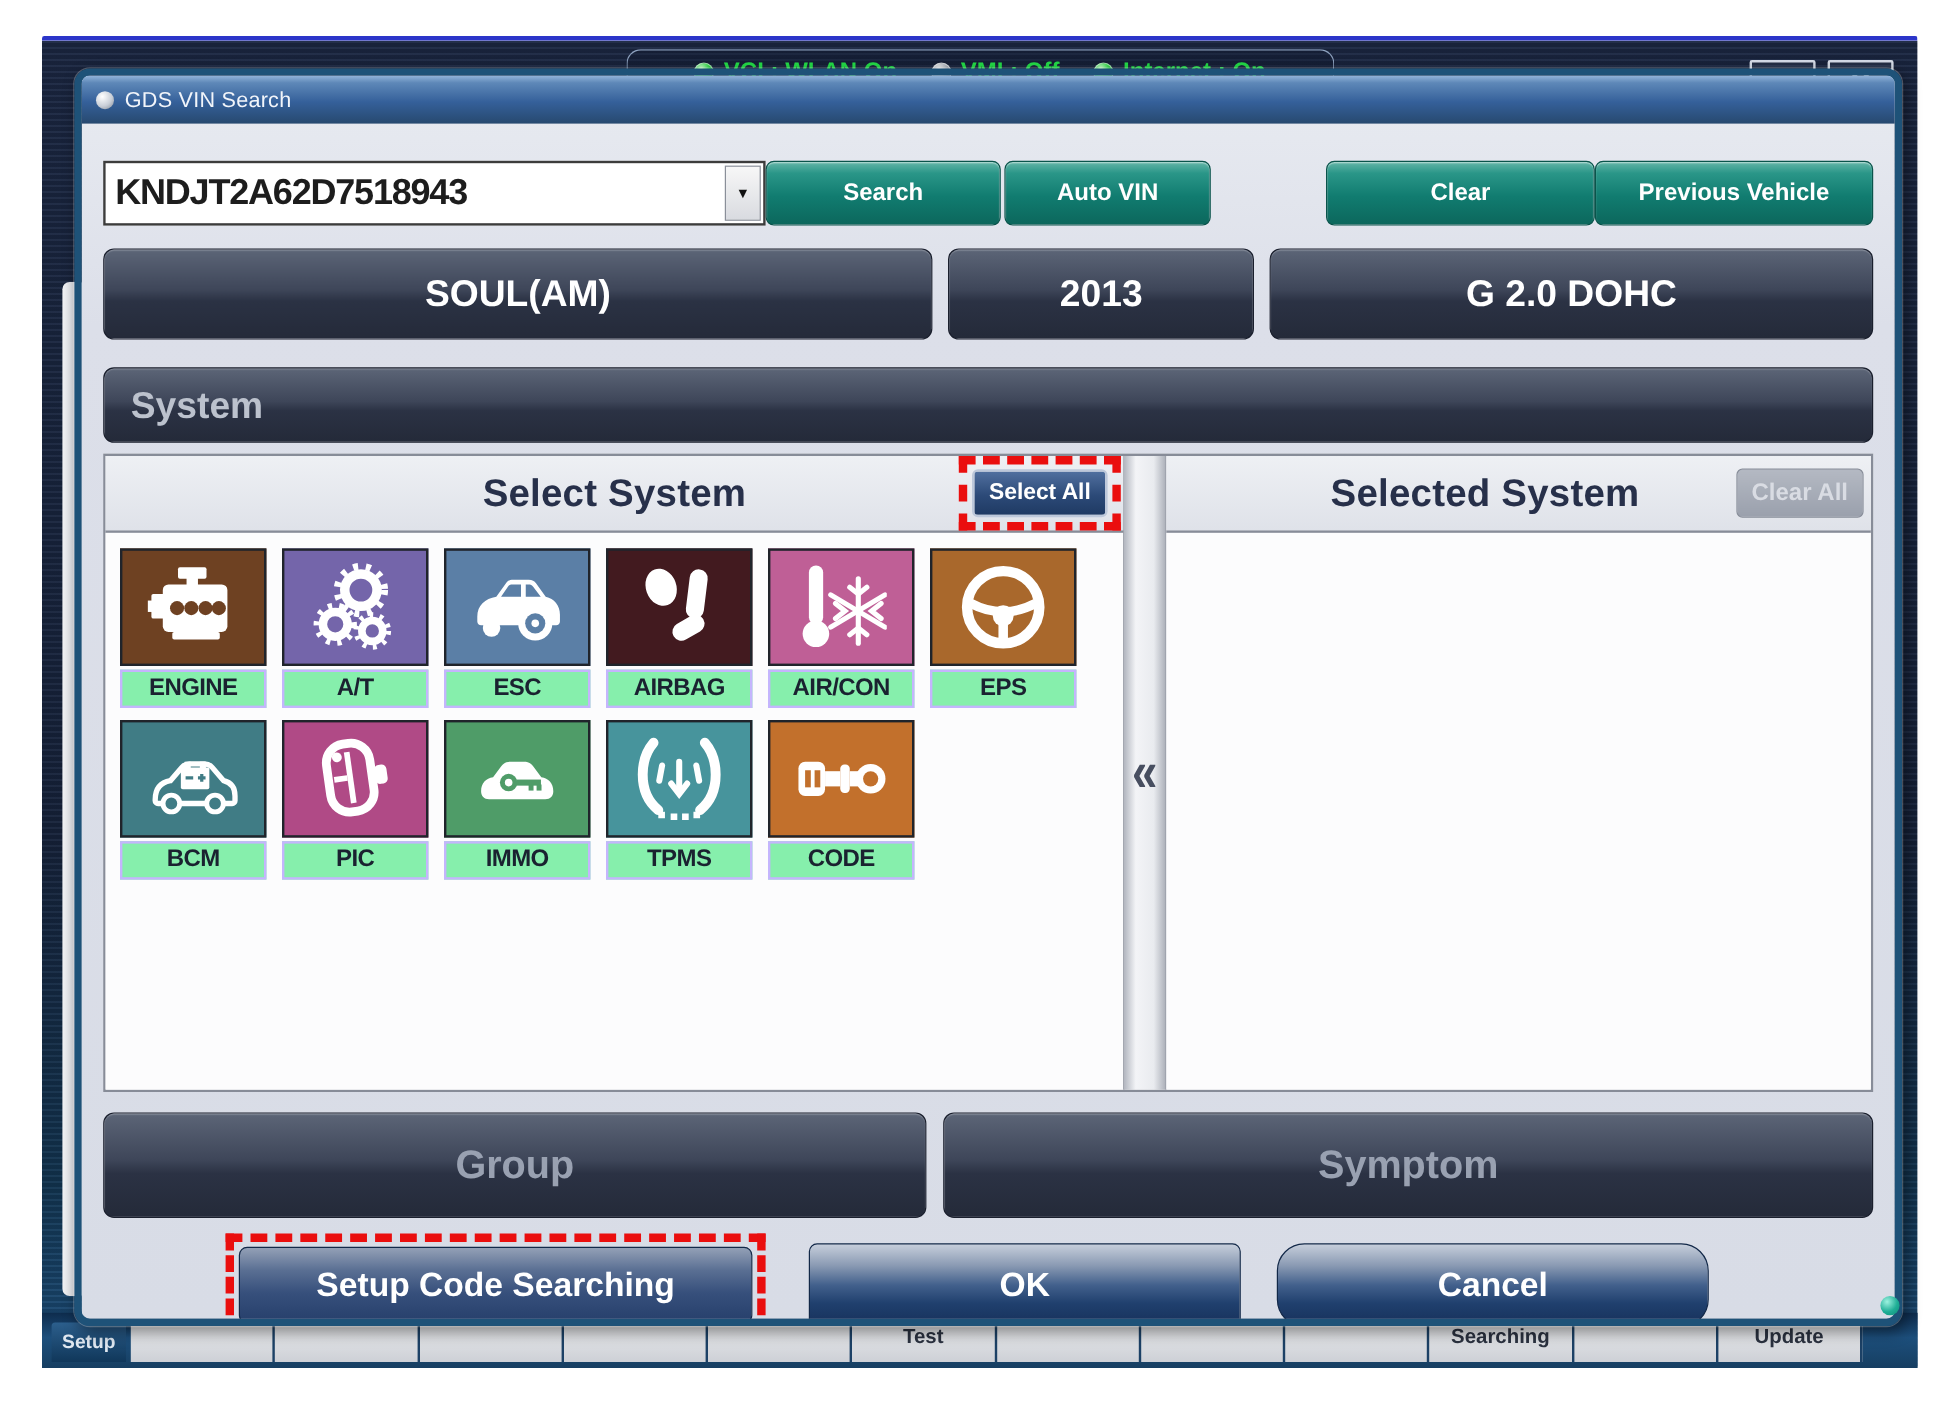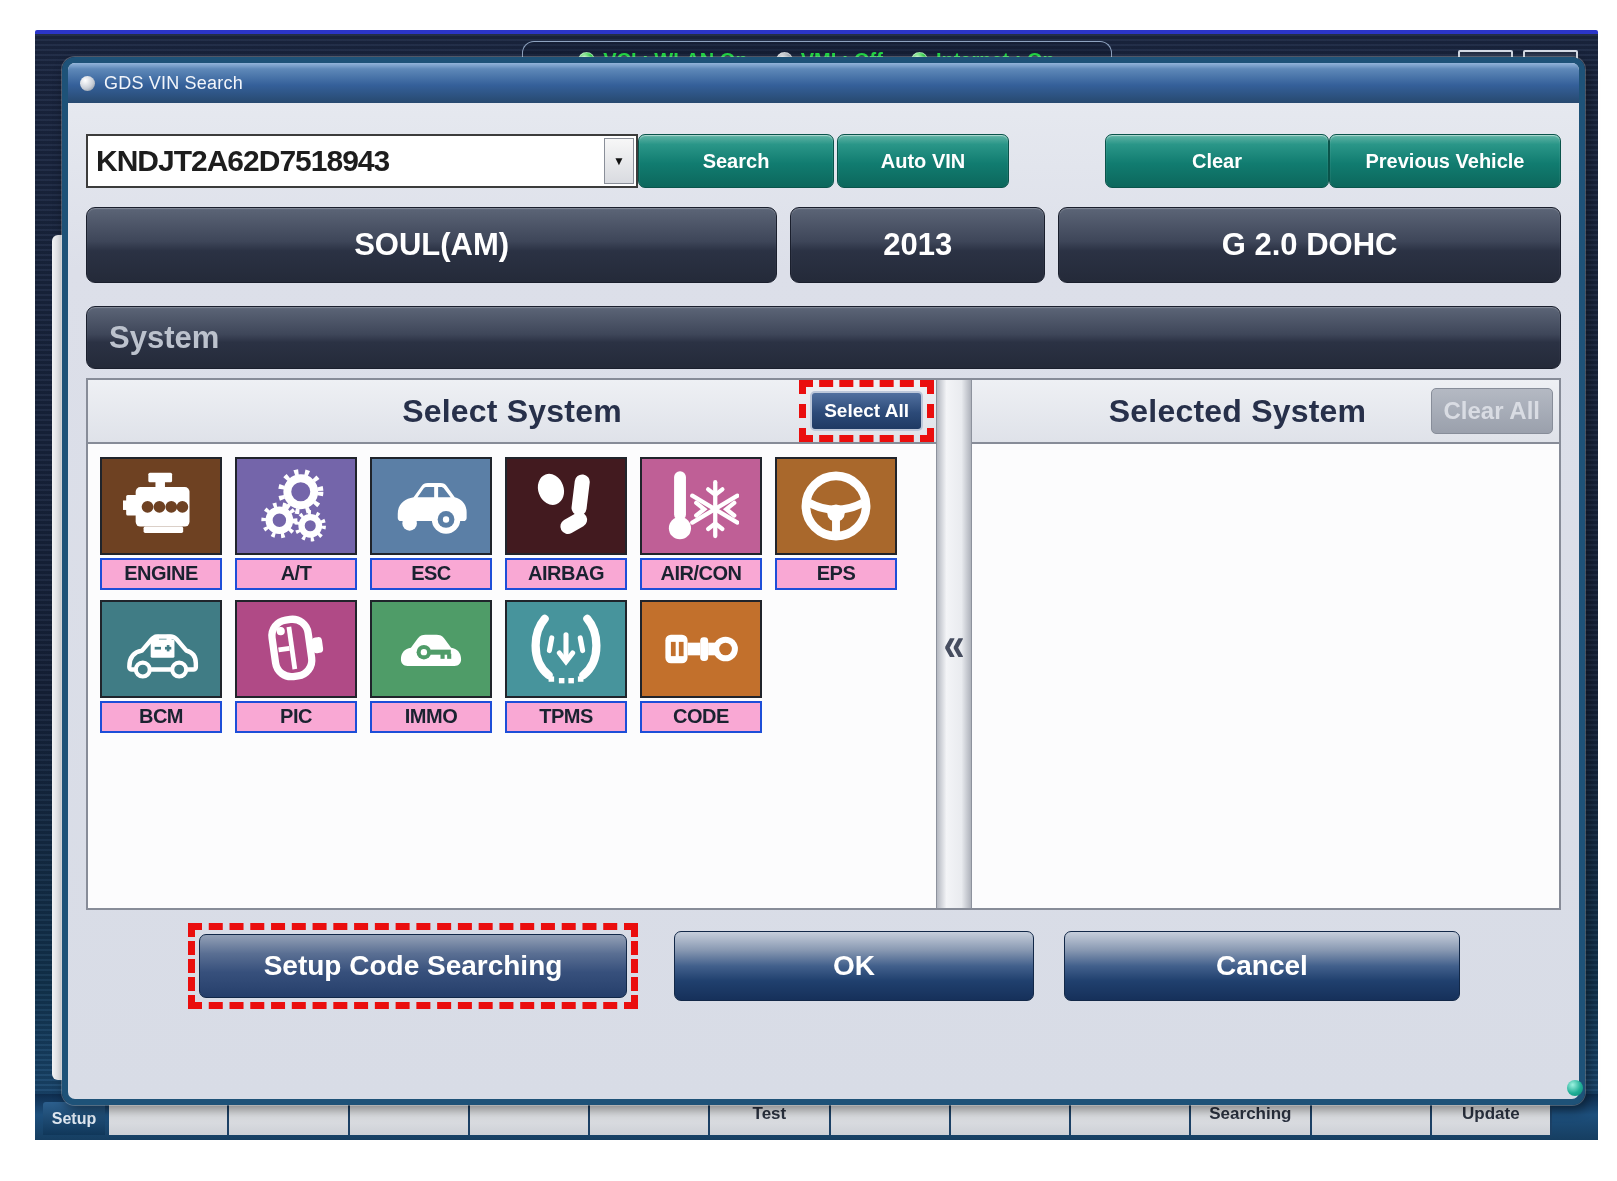--- a/index.html
+++ b/index.html
@@ -125,29 +125,29 @@
   .red-dash-wrap{ border:7px dashed #ea0e0e; padding:4px; background:transparent; }
   .selectall-pos{ position:absolute; right:2px; top:50%; transform:translateY(-50%); z-index:3; }
   .btn-selectall{
     background:linear-gradient(180deg,#51709f 0%, #2c4a78 55%, #1f3a63 100%);
     border:2px solid #bdc8da; border-radius:5px; color:#fff; font-weight:bold; font-size:19px;
     padding:7px 12px;
   }
   .btn-clearall{
     position:absolute; right:6px; top:50%; transform:translateY(-50%);
     background:linear-gradient(180deg,#b4b9c3,#9aa0ac); border:1px solid #878d99; border-radius:5px;
-    color:#d9dce3; font-weight:bold; font-size:24px; padding:8px 12px;text-align:right;
+    color:#d9dce3; font-weight:bold; font-size:20px; padding:8px 12px;text-align:right;
   }
 
   
   .tile{ width:122px; cursor:default; }
   .tile-icon{ height:98px; border:2px solid #20242b; background:var(--tile,#777);
     display:flex; align-items:center; justify-content:center; }
   .tile-glyph svg{ width:76px; height:76px; display:block; }
-  .tile-label{ margin-top:3px; border:2px solid #1d4ed8; background:#f9a8d4; text-align:center;
+  .tile-label{ margin-top:3px; border:2px solid #c4b5fd; background:#86efac; text-align:center;
     font-weight:bold; font-size:20px; letter-spacing:-.5px; color:#1a2230; padding:2px 0 3px; }
 
   .panel-divider{ width:36px; background:linear-gradient(90deg,#b4b8c1,#f3f4f7 28%, #e9ebef 72%, #aeb2bb);
     border-left:1px solid #8d929d; border-right:1px solid #8d929d;
     display:flex; align-items:center; justify-content:center; cursor:default; }
   .chevron{ font-size:38px; font-weight:bold; color:#474e60; transform:scaleY(1.25); }
 
   
   .group-row{ display:flex; gap:14px; height:88px; margin-top:17px; }
   .btn-disabled-slate{ color:#99a1b1; font-weight:bold; font-size:33px; }
@@ -156,21 +156,21 @@
   
   .footer-row{ display:flex; align-items:center; margin-top:13px; }
   .fcs-wrap{ margin-left:102px; }
   .btn-blue{
     background:linear-gradient(180deg,#c6cedb 0%, #8a9ab3 26%, #42608c 50%, #20406e 72%, #16305a 100%);
     border:1px solid #122848; border-radius:7px; color:#fff; font-weight:bold; font-size:28px;
   }
   .btn-fcs{ width:428px; height:64px;
     background:linear-gradient(180deg,#93a0b6 0%, #5a6f93 30%, #37507c 60%, #263f6b 100%); }
   .btn-ok{ width:360px; height:70px; margin-left:36px;text-align:right; }
-  .btn-cancel{ width:396px; height:70px; margin-left:30px; }
+  .btn-cancel{ width:360px; height:70px; margin-left:30px;border-radius:23px; }
 </style>
 </head>
 <body>
 
 <div class="outer-window">
   <div class="status-bar">
       <div class="status-item">
         <span class="led led-on"></span>
         <span class="status-label">VCI : WLAN On</span>
       </div>
@@ -483,20 +483,24 @@
 
       <div class="panel panel-right">
         <div class="panel-header">
           <span class="panel-title">Selected System</span>
           <div class="btn btn-clearall">Clear All</div>
         </div>
         <div class="panel-body"></div>
       </div>
     </div>
 
+    <div class="group-row">
+      <div class="btn btn-slate btn-disabled-slate w-group">Group</div>
+      <div class="btn btn-slate btn-disabled-slate w-symptom">Symptom</div>
+    </div>
 
     <div class="footer-row">
       <div class="fcs-wrap red-dash-wrap">
         <div class="btn btn-blue btn-fcs">Setup Code Searching</div>
       </div>
       <div class="btn btn-blue btn-ok">OK</div>
       <div class="btn btn-blue btn-cancel">Cancel</div>
     </div>
 
   </div>

